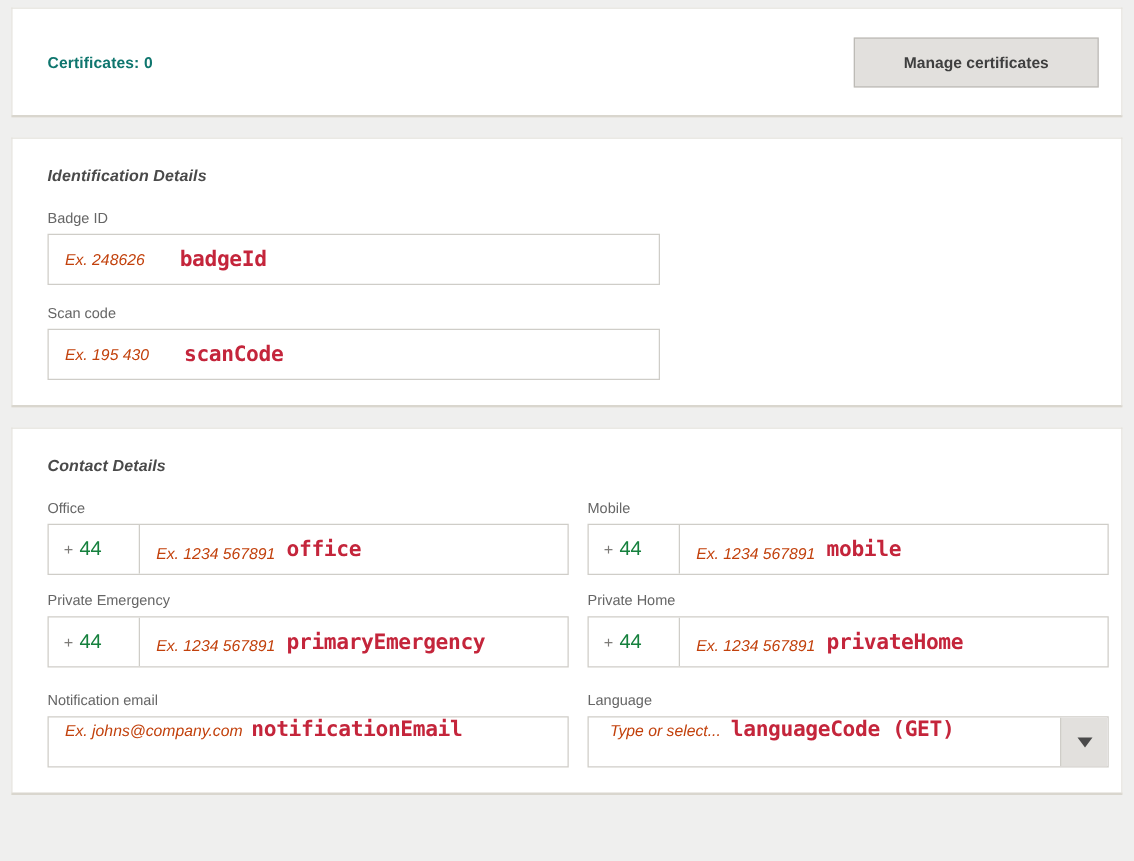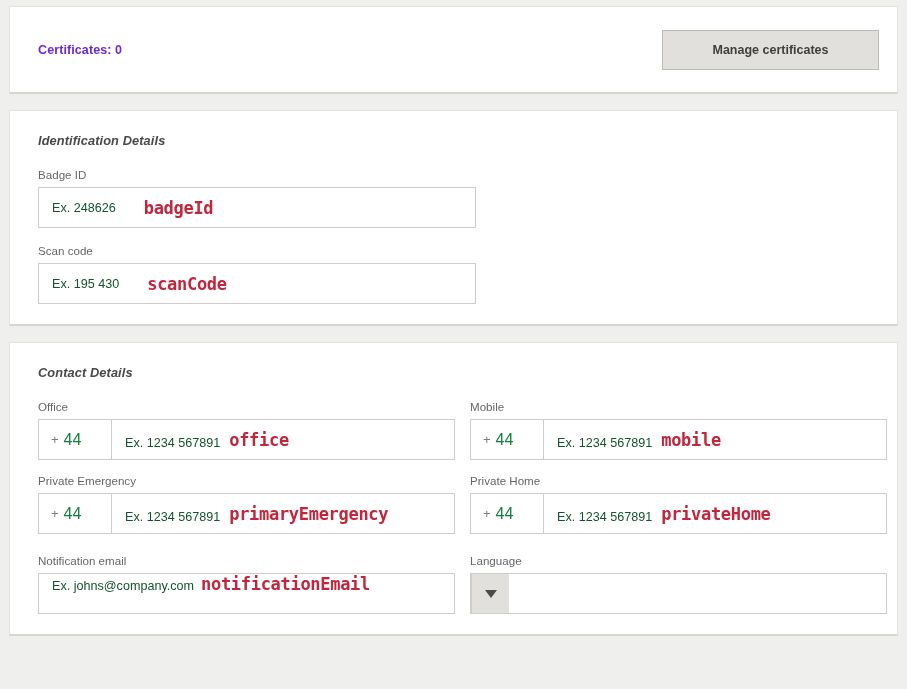--- a/index.html
+++ b/index.html
@@ -35,42 +35,42 @@
   
   .cert-card {
     height: 88px;
     padding: 0 18px 0 28px;
     display: flex;
     align-items: center;
   }
   .cert-label {
     font-size: 12.5px;
     font-weight: bold;
-    color: #6d28d9;
+    color: #0f766e;
     letter-spacing: 0.1px;
     white-space: nowrap;
   }
   .api-note {
     font-family: "DejaVu Sans Mono", "Liberation Mono", monospace;
     font-style: italic;
     font-size: 18px;
     color: #4040bf;
     margin-left: 89px;
     white-space: nowrap;
     letter-spacing: -0.2px;
   }
   .manage-btn {
     margin-left: auto;
     background: #e2e0dd;
     border: 1px solid #bdbbb6;
     color: #3f3f3f;
     font-family: "Liberation Sans", sans-serif;
     font-size: 12.5px;
     font-weight: bold;
-    width: 217px;
+    width: 196px;
     height: 40px;
     line-height: 38px;
     text-align: center;
     cursor: pointer;
     padding: 0;
   }
 
   
   .section {
     padding: 22px 28px 20px 28px;
@@ -96,35 +96,36 @@
     background: #ffffff;
     height: 41px;
     display: flex;
     align-items: center;
     position: relative;
     overflow: hidden;
   }
 
   .ph {
     font-size: 12.6px;
-    color: #14532d;
+    color: #c2410c;
     white-space: nowrap;
+    font-style: italic;
   }
 
   .ann {
     font-family: "DejaVu Sans Mono", "Liberation Mono", monospace;
     font-weight: bold;
     font-size: 17px;
     color: #c4253b;
     white-space: nowrap;
     letter-spacing: -0.3px;
   }
 
   
-  .id-field { width: 438px; margin-bottom: 16px; }
+  .id-field { width: 490px; margin-bottom: 16px; }
   .id-field:last-child { margin-bottom: 0; }
   .id-field .input-shell { padding-left: 13px; }
   .id-field .ann { margin-left: 28px; }
 
   
   .contact-grid {
     display: grid;
     grid-template-columns: 417px 417px;
     column-gap: 15px;
     row-gap: 14px;
@@ -277,20 +278,24 @@
           <div class="field-label">Notification email</div>
           <div class="input-shell email-shell">
             <span class="ph">Ex. johns@company.com</span>
             <span class="ann">notificationEmail</span>
           </div>
         </div>
 
         <div class="pad-top">
           <div class="field-label">Language</div>
           <div class="input-shell combo-shell">
+            <div class="combo-text">
+              <span class="ph">Type or select...</span>
+              <span class="ann">languageCode (GET)</span>
+            </div>
             <div class="combo-btn">
               <span class="caret"></span>
             </div>
           </div>
         </div>
 
       </div>
     </div>
   </div>
 

